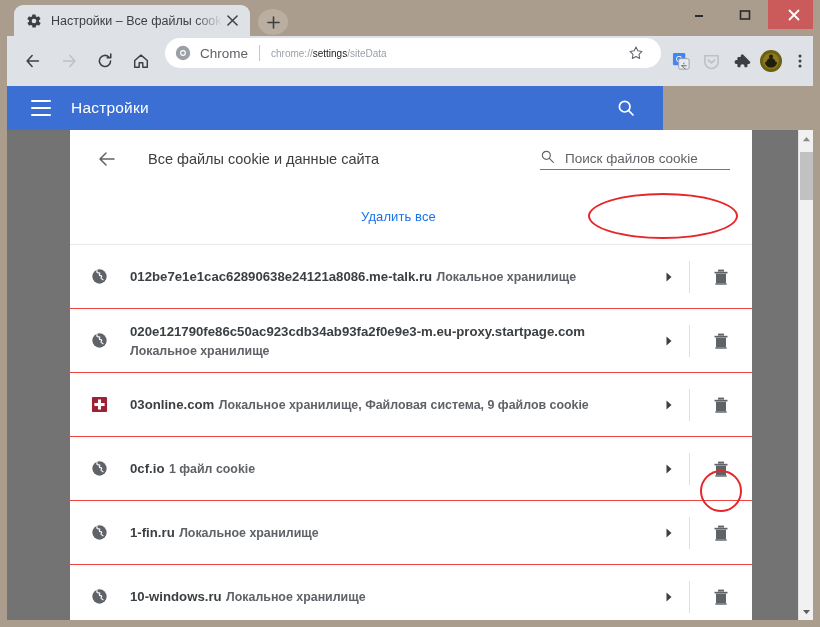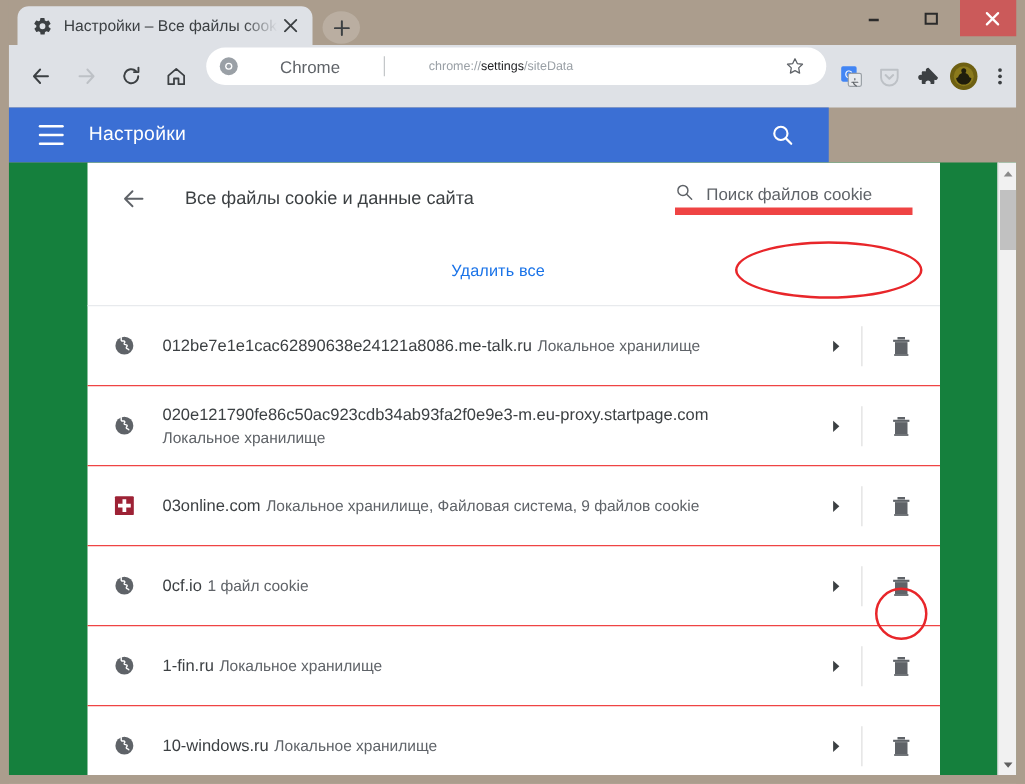--- a/index.html
+++ b/index.html
@@ -36,21 +36,21 @@
 
   
   .toolbar {
     position:absolute; left:7px; top:36px; width:806px; height:50px;
     background:#dee1e6; display:flex; align-items:center;
   }
   .tb-btn { width:36px; height:36px; display:flex; align-items:center; justify-content:center; flex:none; }
   .nav-back { margin-left:8px; }
   .omnibox {
     flex:1; height:30px; background:#fff; border-radius:15px; margin:0 6px 16px 6px;
-    display:flex; align-items:center; padding:0 14px 0 10px; min-width:0;gap:24px;
+    display:flex; align-items:center; padding:0 14px 0 10px; min-width:0;
   }
   .chrome-dot { width:16px; height:16px; flex:none; margin-right:9px; }
   .omni-label { font-size:13.5px; color:#5f6368; white-space:nowrap; }
   .omni-sep { width:1px; height:16px; background:#c4c7c9; margin:0 11px; flex:none; }
   .omni-url { font-size:10px; color:#9aa0a6; white-space:nowrap; overflow:hidden; }
   .omni-url b { color:#202124; font-weight:400; }
   .star { margin-left:auto; width:22px; height:22px; flex:none; display:flex; align-items:center; justify-content:center;}
   .tb-icon { width:28px; height:28px; display:flex; align-items:center; justify-content:center; flex:none; margin-right:2px; }
   .avatar { width:22px; height:22px; border-radius:50%; background:#6e6012; display:flex; align-items:center; justify-content:center; overflow:hidden; }
 
@@ -58,29 +58,29 @@
   .settings-header {
     position:absolute; left:7px; top:86px; width:656px; height:44px;
     background:#3b6fd4; display:flex; align-items:center;
   }
   .hamburger { width:20px; height:16px; margin-left:24px; flex:none; display:flex; flex-direction:column; justify-content:space-between; }
   .hamburger span { display:block; height:2px; background:#fff; border-radius:1px; }
   .settings-title { color:#fff; font-size:15.5px; margin-left:20px; letter-spacing:.2px; }
   .hdr-search { margin-left:auto; margin-right:25px; width:24px; height:24px; display:flex; align-items:center; justify-content:center; }
 
   
-  .page { position:absolute; left:7px; top:130px; width:806px; height:490px; background:#15803d; overflow:hidden; }
+  .page { position:absolute; left:7px; top:130px; width:806px; height:490px; background:#737373; overflow:hidden; }
   .card { position:absolute; left:63px; top:0; width:682px; min-height:490px; background:#fff; }
 
   .card-head { display:flex; align-items:center; height:58px; padding:0 0 0 26px; }
   .back-arrow { width:22px; height:22px; flex:none; display:flex; align-items:center; justify-content:center; }
   .card-title { font-size:14.5px; color:#3c4043; margin-left:30px; }
   .search-wrap {
     margin-left:auto; margin-right:22px; display:flex; align-items:flex-end;
-    border-bottom:6px solid #ef4444; width:190px; padding-bottom:3px;
+    border-bottom:1px solid #ef4444; width:190px; padding-bottom:3px;
   }
   .search-ico { width:16px; height:16px; flex:none; margin-right:9px; margin-bottom:1px; }
   .search-input {
     border:0; outline:0; font-family:"Liberation Sans", sans-serif;
     font-size:13.5px; color:#3c4043; background:transparent; width:100%; padding:0;
   }
   .search-input::placeholder { color:#5f6368; opacity:1; }
 
   .action-row { height:56px; display:flex; align-items:center; justify-content:center; padding-right:25px; position:relative; }
   .remove-all {
@@ -94,21 +94,21 @@
   .ellipse.btn-hl { right:14px; top:5px; width:150px; height:46px; }
   .ellipse.trash-hl { right:0; top:0; width:42px; height:42px; }
 
   
   .row {
     display:flex; align-items:center; height:64px;
     border-top:1px solid #ef4444; padding-left:20px; padding-right:0;
   }
   .row:first-of-type { border-top:1px solid #e8eaed; }
   .fav { width:18px; height:18px; flex:none; display:flex; align-items:center; justify-content:center; }
-  .row-text { flex:1; min-width:0; margin-left:22px; padding-right:12px; }
+  .row-text { flex:1; min-width:0; margin-left:22px; padding-right:12px;font-weight:bold; }
   .row-title { font-size:13.2px; color:#3c4043; line-height:18px; white-space:nowrap; overflow:hidden; }
   .row-sub { font-size:12.4px; color:#5f6368; line-height:18px; margin-top:3px; white-space:nowrap; overflow:hidden; }
   .expand { width:40px; height:40px; flex:none; display:flex; align-items:center; justify-content:center; }
   .row-div { width:1px; height:32px; background:#e0e0e0; flex:none; }
   .trash-cell { width:62px; flex:none; display:flex; align-items:center; justify-content:center; position:relative; }
 
   
   .scrollbar { position:absolute; right:7px; top:130px; width:15px; height:490px; background:#f1f1f1; border-left:1px solid #e0e0e0; }
   .sb-arrow { width:15px; height:17px; display:flex; align-items:center; justify-content:center; }
   .sb-arrow.up { position:absolute; top:0; left:0; }

